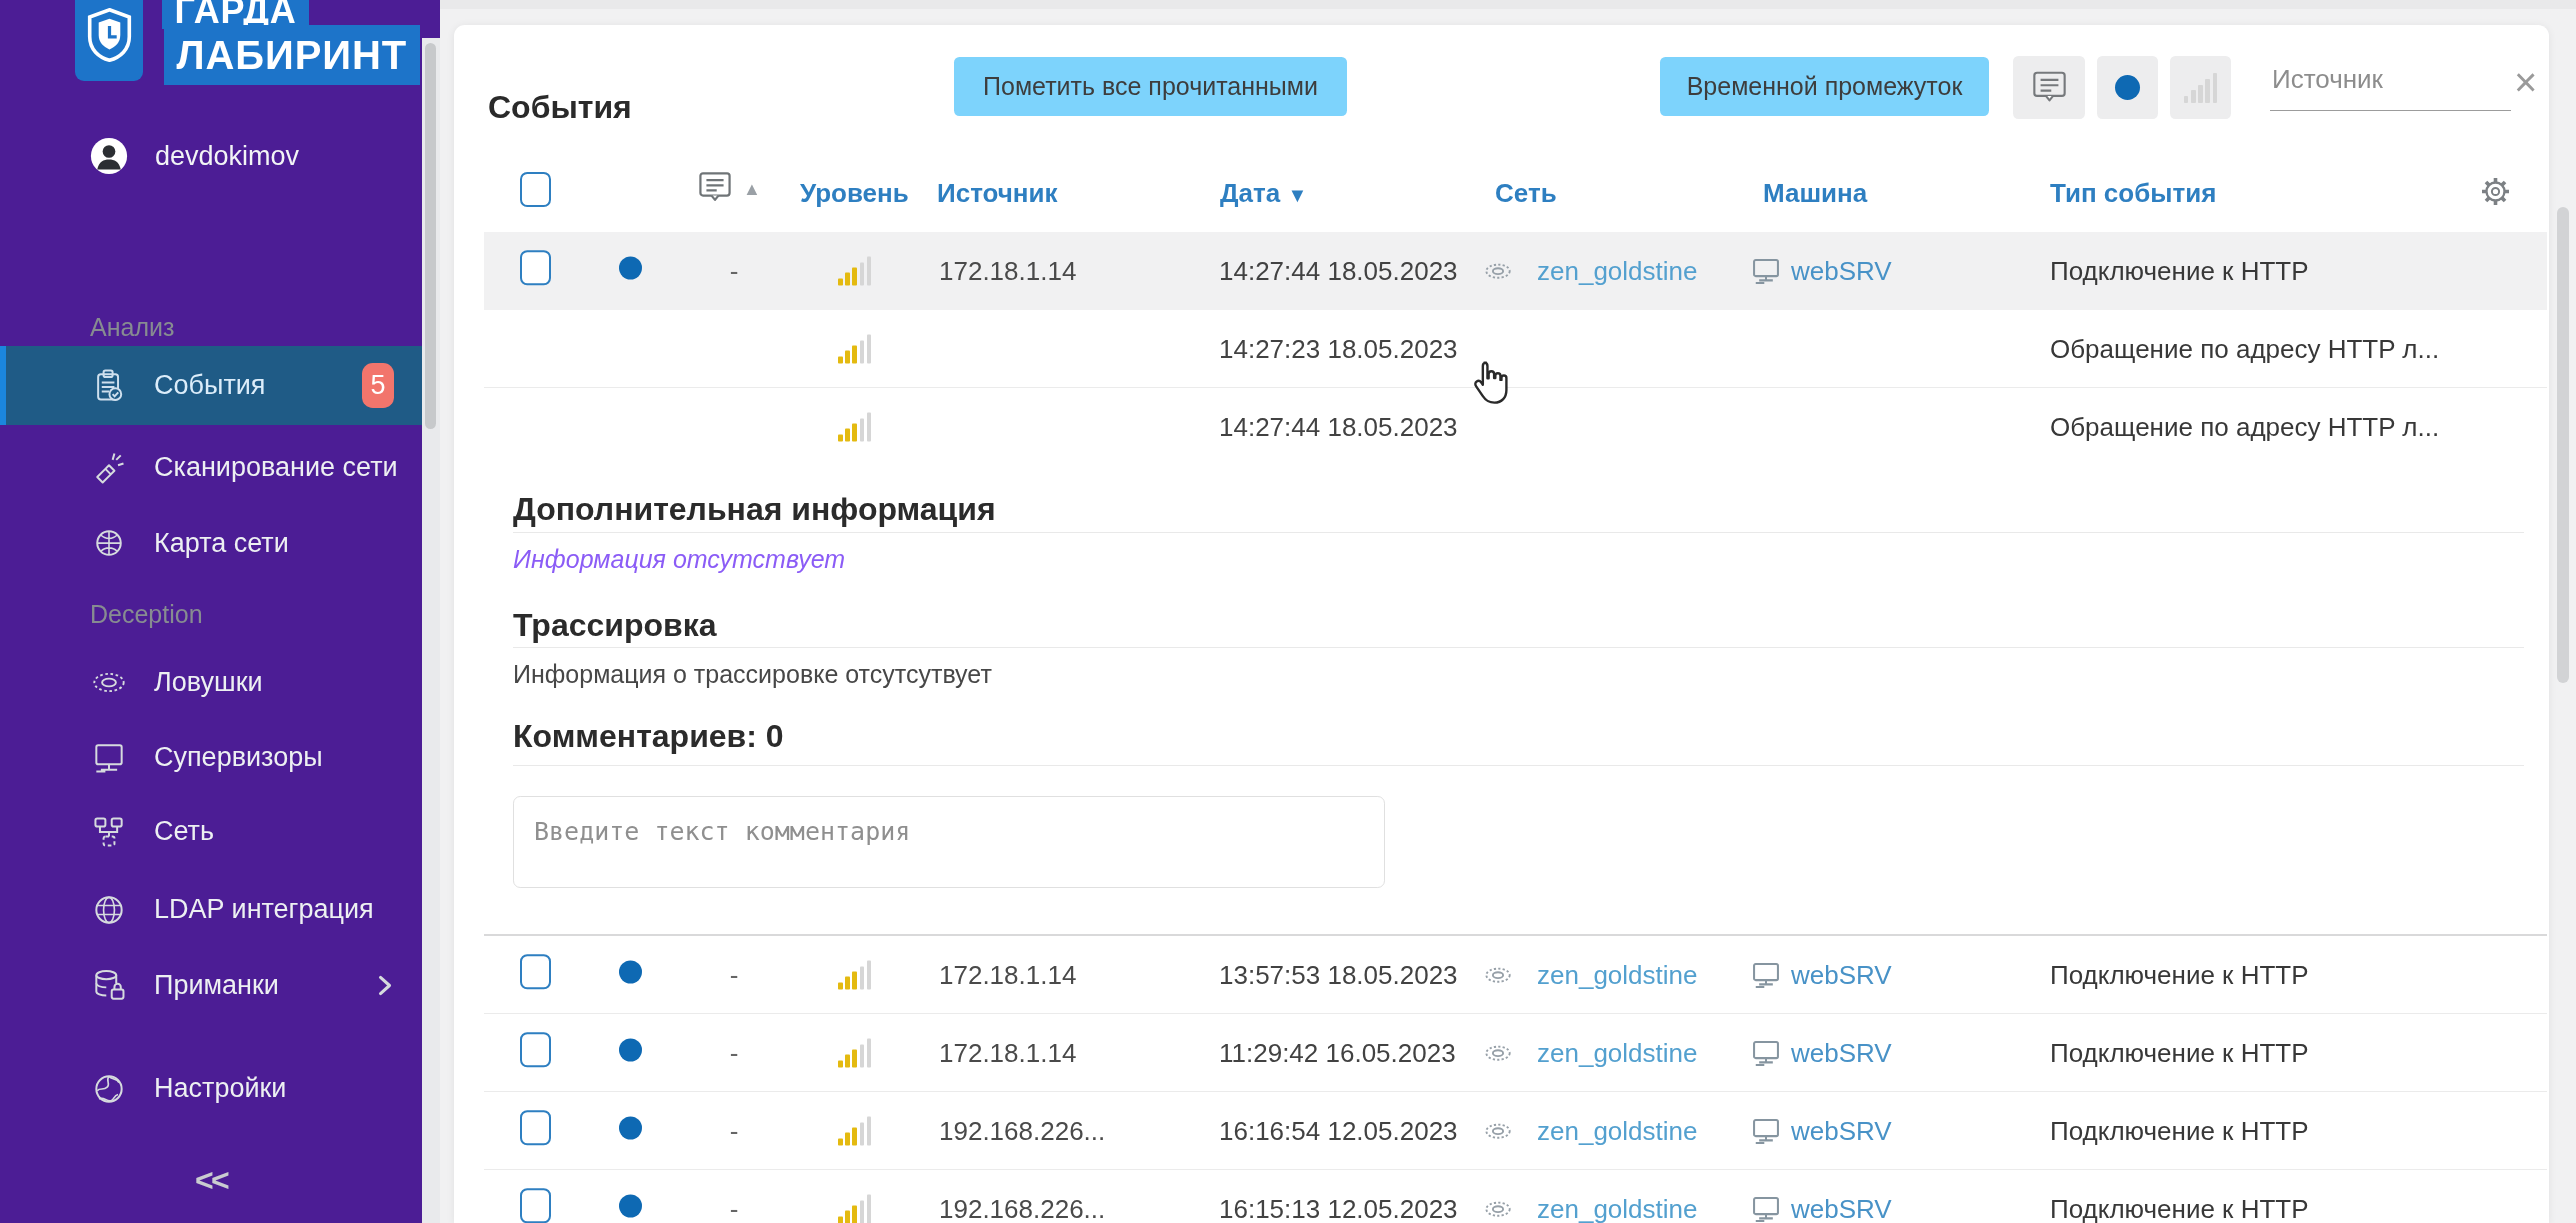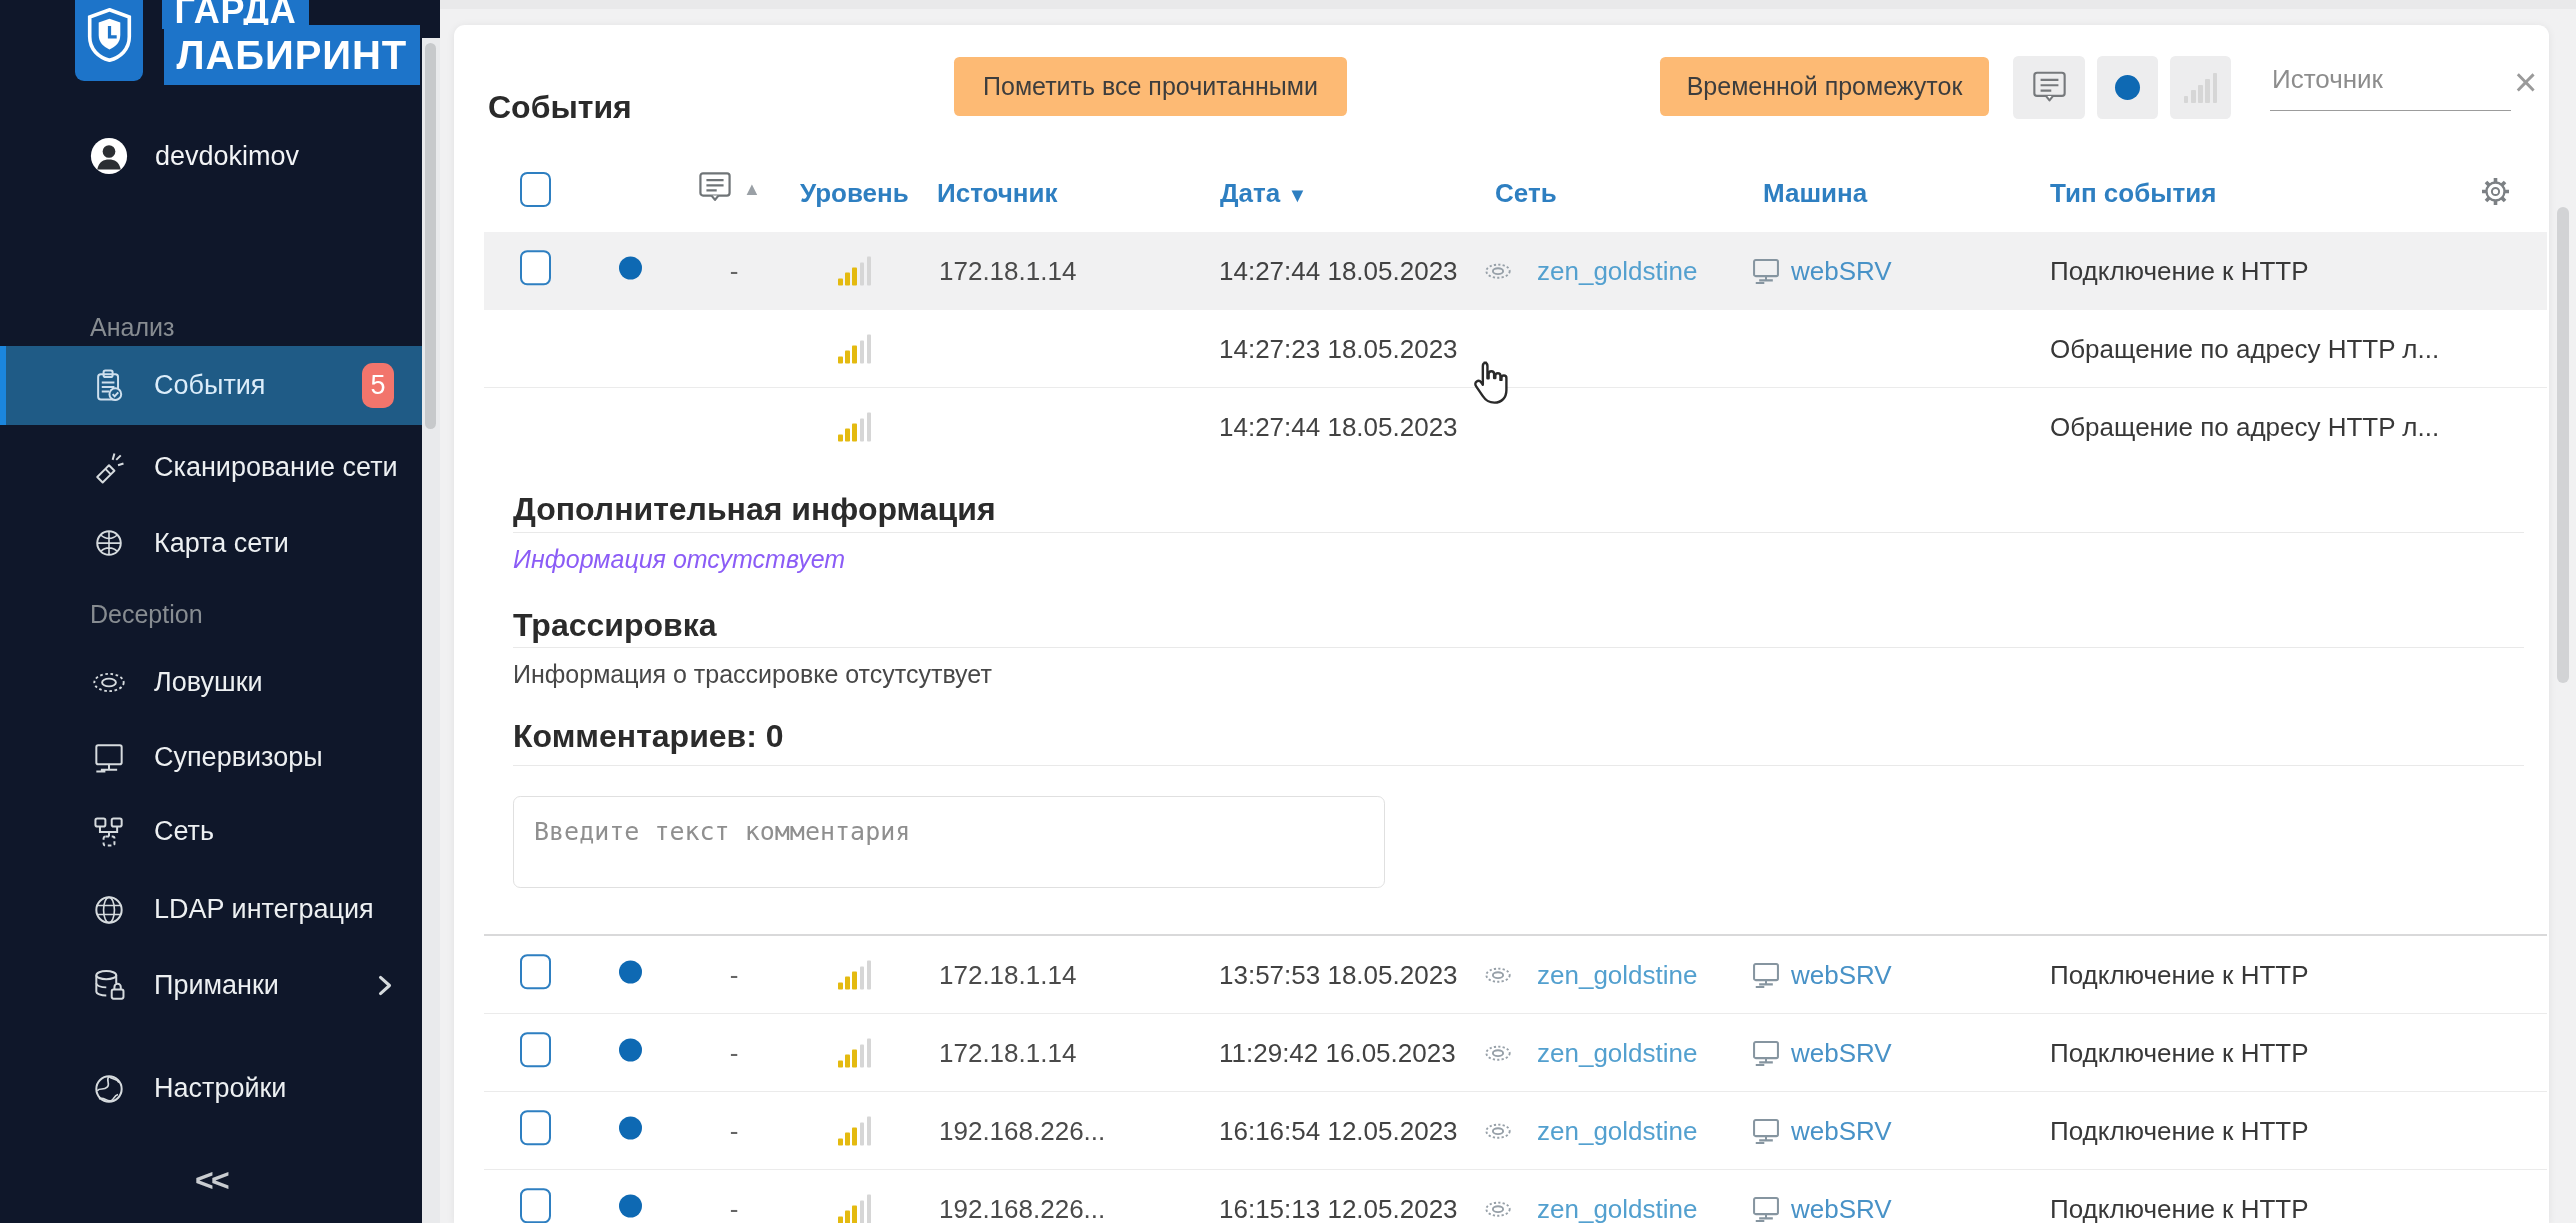--- a/index.html
+++ b/index.html
@@ -2,21 +2,21 @@
 <html style="font-size:14.4px"><head>
 <meta charset="utf-8">
 <style>
   html,body{margin:0;padding:0;}
   body{width:2576px;height:1223px;overflow:hidden;background:#f1f1f2;
        font-family:"Liberation Sans",sans-serif;position:relative;}
   .page{position:absolute;inset:0;}
   .topband{position:absolute;left:440px;top:0;right:0;height:9px;background:#e9e9ea;}
 
   
-  .sidebar{position:absolute;left:0;top:0;width:440px;height:1223px;background:#0f172a;}
+  .sidebar{position:absolute;left:0;top:0;width:440px;height:1223px;background:#4c1d95;}
   .sb-scroll{position:absolute;right:0;top:38px;bottom:0;width:18px;background:#e9eaec;}
   .sb-thumb{position:absolute;left:2.7px;top:4.5px;width:11.7px;height:386px;background:#c7c9cb;border-radius:6.3px;}
   .logo-box{position:absolute;left:75px;top:-10.8px;width:68px;height:92px;background:#1d74c9;border-radius:9px;
             display:flex;align-items:center;justify-content:center;}
   .chip{position:absolute;background:#1d74c9;color:#fff;font-weight:bold;padding:1.8px 12.6px;letter-spacing:0.9px;}
   .chip1{left:162px;top:-14.4px;font-size:36px;height:40px;line-height:47px;}
   .chip2{left:164px;top:25px;font-size:40px;height:56px;line-height:56px;}
   .sb-user{position:absolute;left:90px;top:137px;display:flex;align-items:center;gap:27px;color:#f2f4f6;font-size:27px;}
   .sb-label{position:absolute;left:90px;color:#878c91;font-size:25px;}
   .sb-item{position:absolute;left:0;width:422px;height:65px;display:flex;align-items:center;color:#edf0f2;font-size:27px;cursor:pointer;}
@@ -27,21 +27,21 @@
   .badge{position:absolute;left:362px;width:32px;height:45px;background:#f2756c;border-radius:10.8px;
          color:#fff;font-size:27px;display:flex;align-items:center;justify-content:center;}
   .chev{position:absolute;left:375px;}
   .collapse{position:absolute;left:0;top:1162px;width:422px;text-align:center;color:#c9ccd0;
             font-size:32px;font-weight:bold;letter-spacing:-2.7px;cursor:pointer;}
 
   
   .card{position:absolute;left:454px;top:25px;width:2095px;height:1198px;background:#fff;
         border-radius:10.8px 10.8px 0 0;box-shadow:0 1.8px 9px rgba(0,0,0,.07);overflow:hidden;}
   .title{position:absolute;left:34px;top:43px;font-size:32px;font-weight:bold;color:#2a2a2a;}
-  .gbtn{position:absolute;top:32px;height:59px;background:#fdba74;border-radius:5.4px;border:none;
+  .gbtn{position:absolute;top:32px;height:59px;background:#7dd3fc;border-radius:5.4px;border:none;
         font-size:25px;color:#3d3d3d;display:flex;align-items:center;justify-content:center;cursor:pointer;
         font-family:"Liberation Sans",sans-serif;}
   .btn-mark{left:500px;width:393px;}
   .btn-time{left:1206px;width:329px;}
   .ibtn{position:absolute;top:30.5px;height:63px;background:#ededee;border-radius:5.4px;border:none;
         display:flex;align-items:center;justify-content:center;cursor:pointer;}
   .ibtn.b1{left:1559px;width:72px;}
   .ibtn.b2{left:1643px;width:61px;}
   .ibtn.b3{left:1716px;width:61px;}
   .bluedot{width:25px;height:25px;border-radius:50%;background:#0e69b3;}

